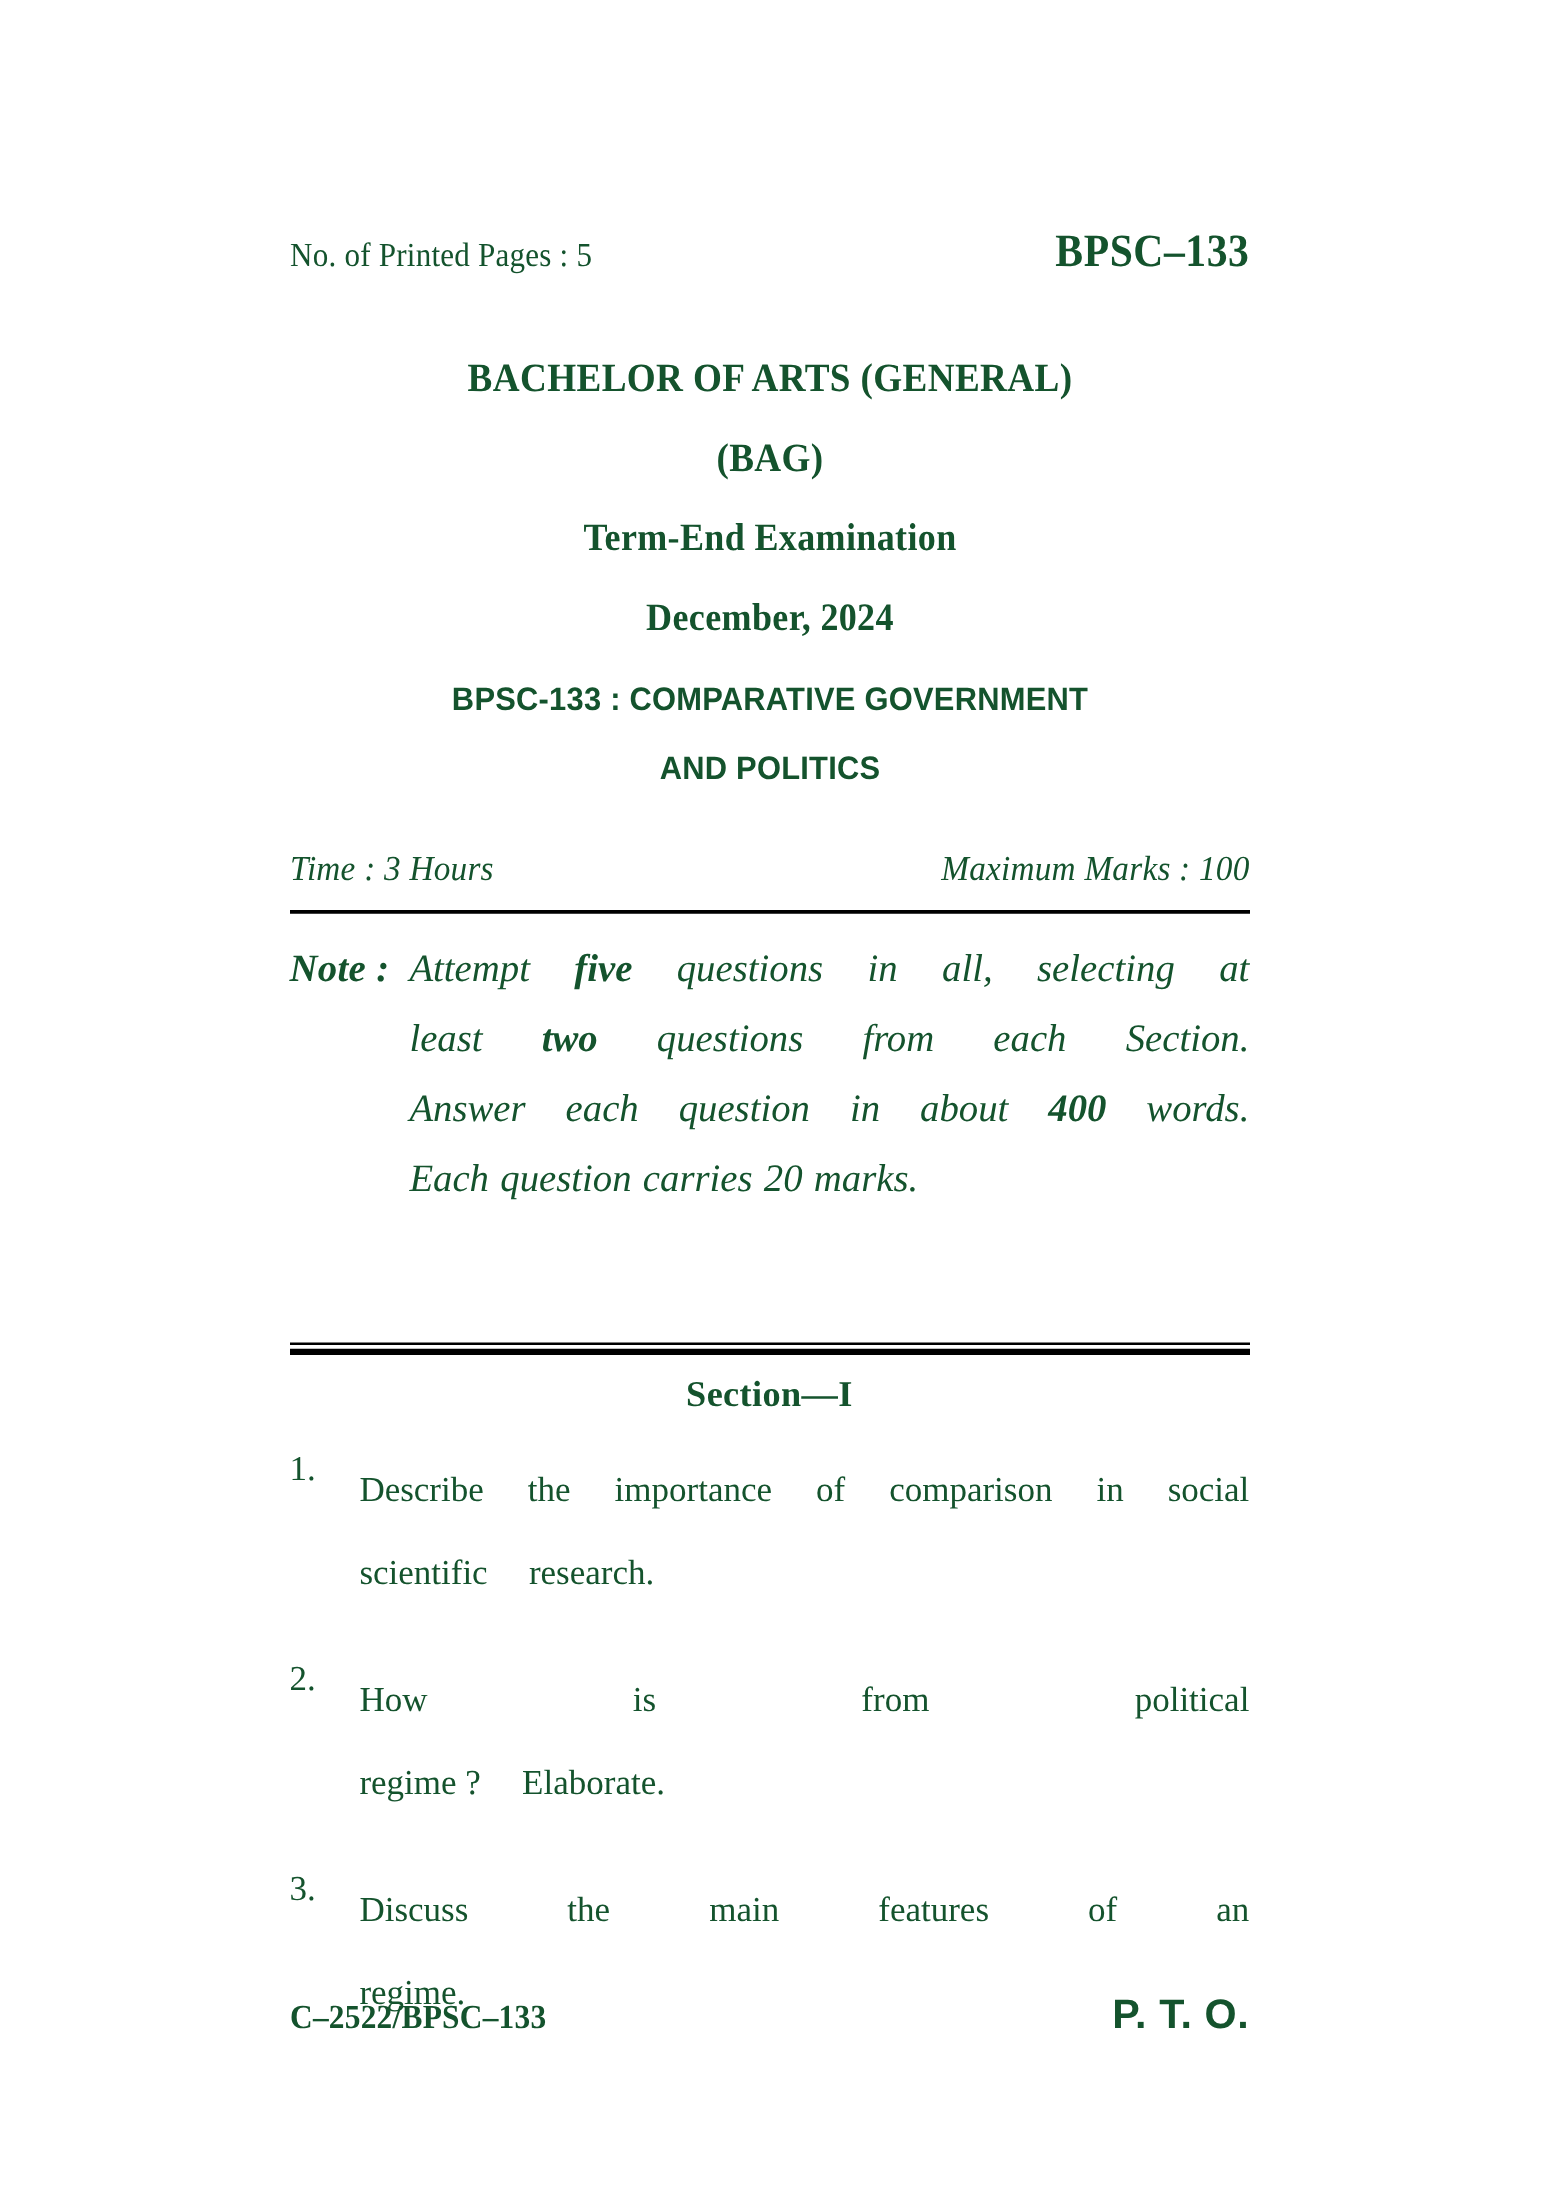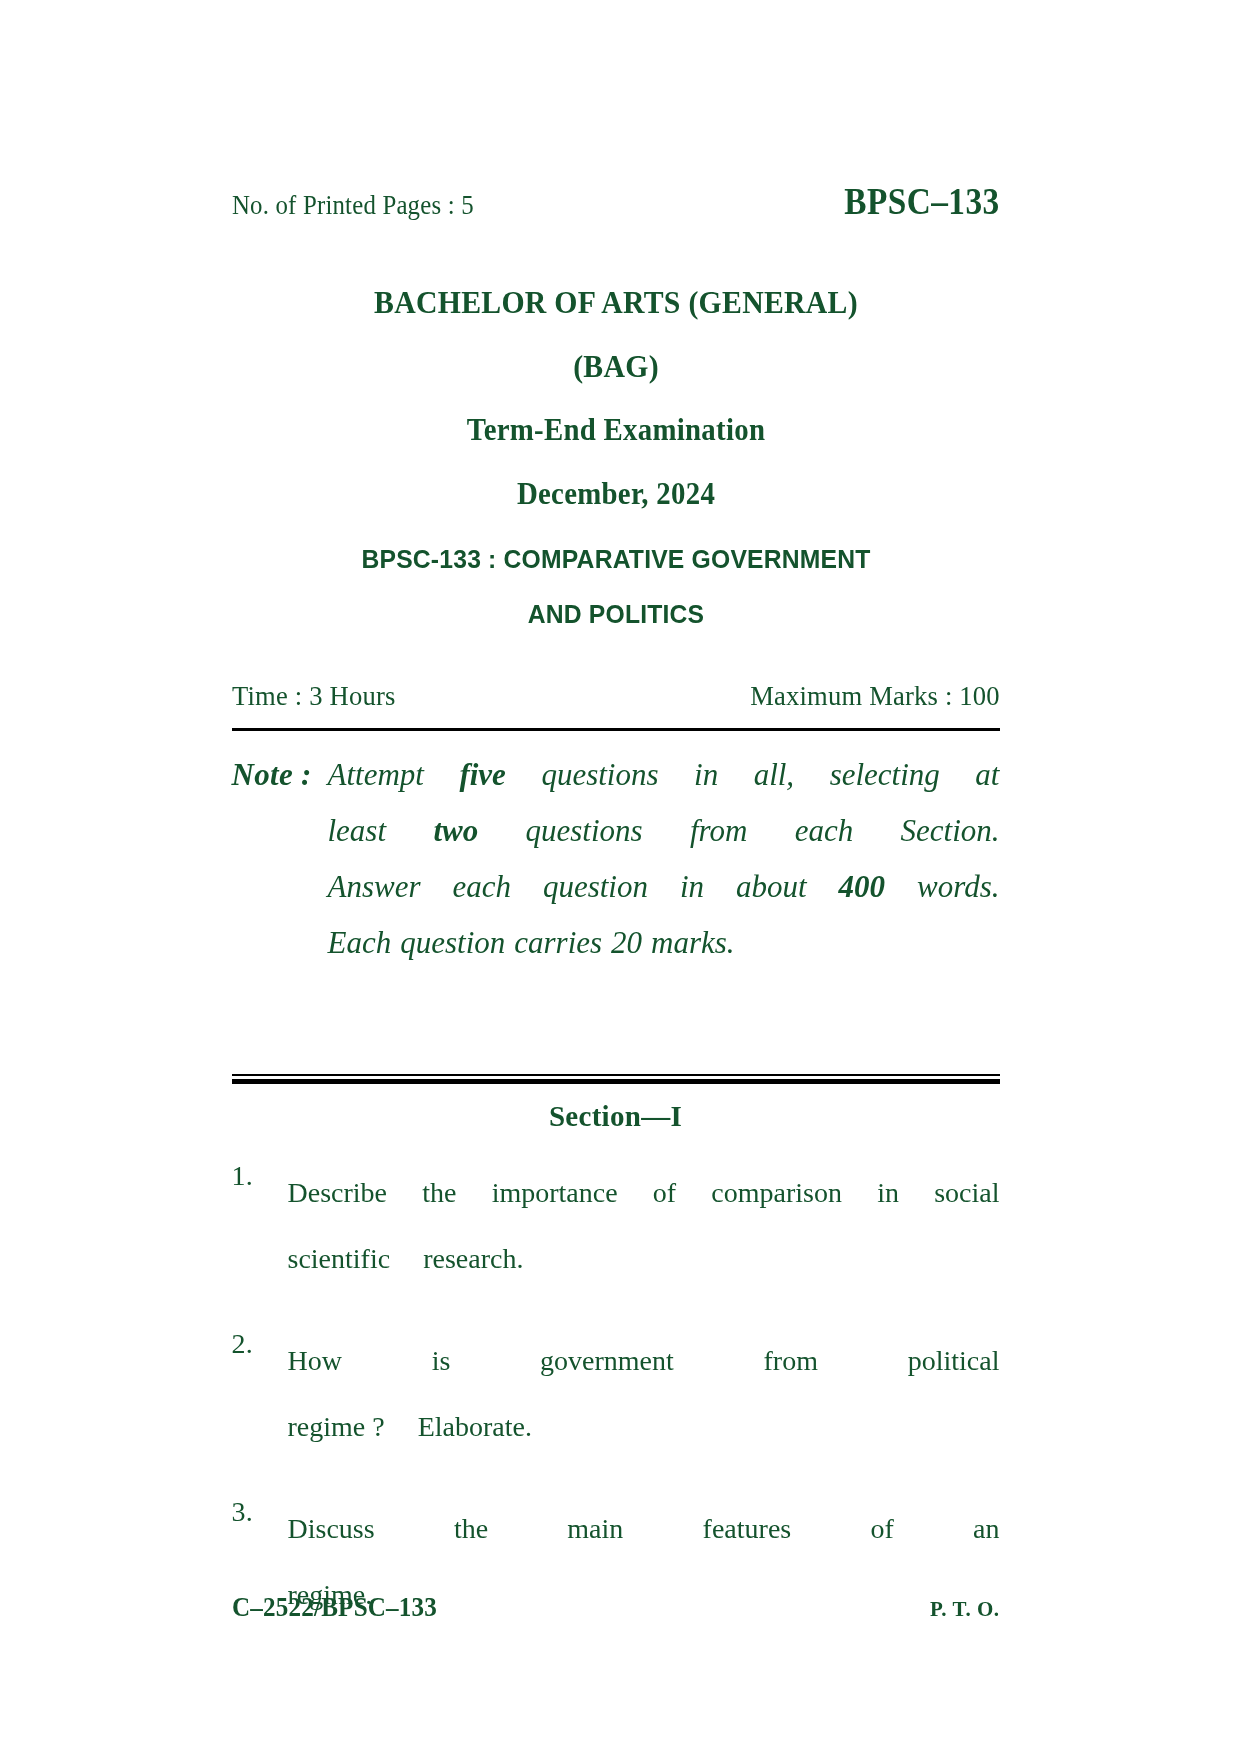--- a/index.html
+++ b/index.html
@@ -82,20 +82,21 @@
   }
 
   
   .time-row {
     position: absolute;
     left: 0;
     top: 668px;
     width: 768px;
     display: flex;
     justify-content: space-between;
+    font-style: italic;
     font-size: 28px;
     letter-spacing: 0.2px;
   }
   .time-row .left { transform: scaleX(0.95); transform-origin: left center; white-space: nowrap; }
   .time-row .right { transform: scaleX(0.95); transform-origin: right center; white-space: nowrap; }
 
   .rule-single {
     position: absolute;
     left: 0;
     top: 716px;
@@ -209,23 +210,23 @@
   }
   .footer-code {
     font-weight: bold;
     font-size: 27px;
     letter-spacing: 0.2px;
     transform: scaleX(0.93);
     transform-origin: left center;
     white-space: nowrap;
   }
   .footer-pto {
-    font-family: Liberation Serif, serif;
-    font-weight: bold;
-    font-size: 21px;
+    font-family: Liberation Sans, sans-serif;
+    font-weight: bold;
+    font-size: 33px;
     letter-spacing: 0.5px;
     white-space: nowrap;
   }
 </style>
 </head>
 <body>
 
 <div class="page">
   <div class="content">
 
@@ -328,21 +329,20 @@
           </div>
         </div>
       </div>
 
       <div class="question">
         <div class="q-num">2.</div>
         <div class="q-body">
           <div class="q-line justified">
             <span class="w">How</span>
             <span class="w">is</span>
-            <span class="w">government</span>
             <span class="w">from</span>
             <span class="w">political</span>
           </div>
           <div class="q-line flush">
             <span class="w">regime ?</span>
             <span class="w">Elaborate.</span>
           </div>
         </div>
       </div>
 

